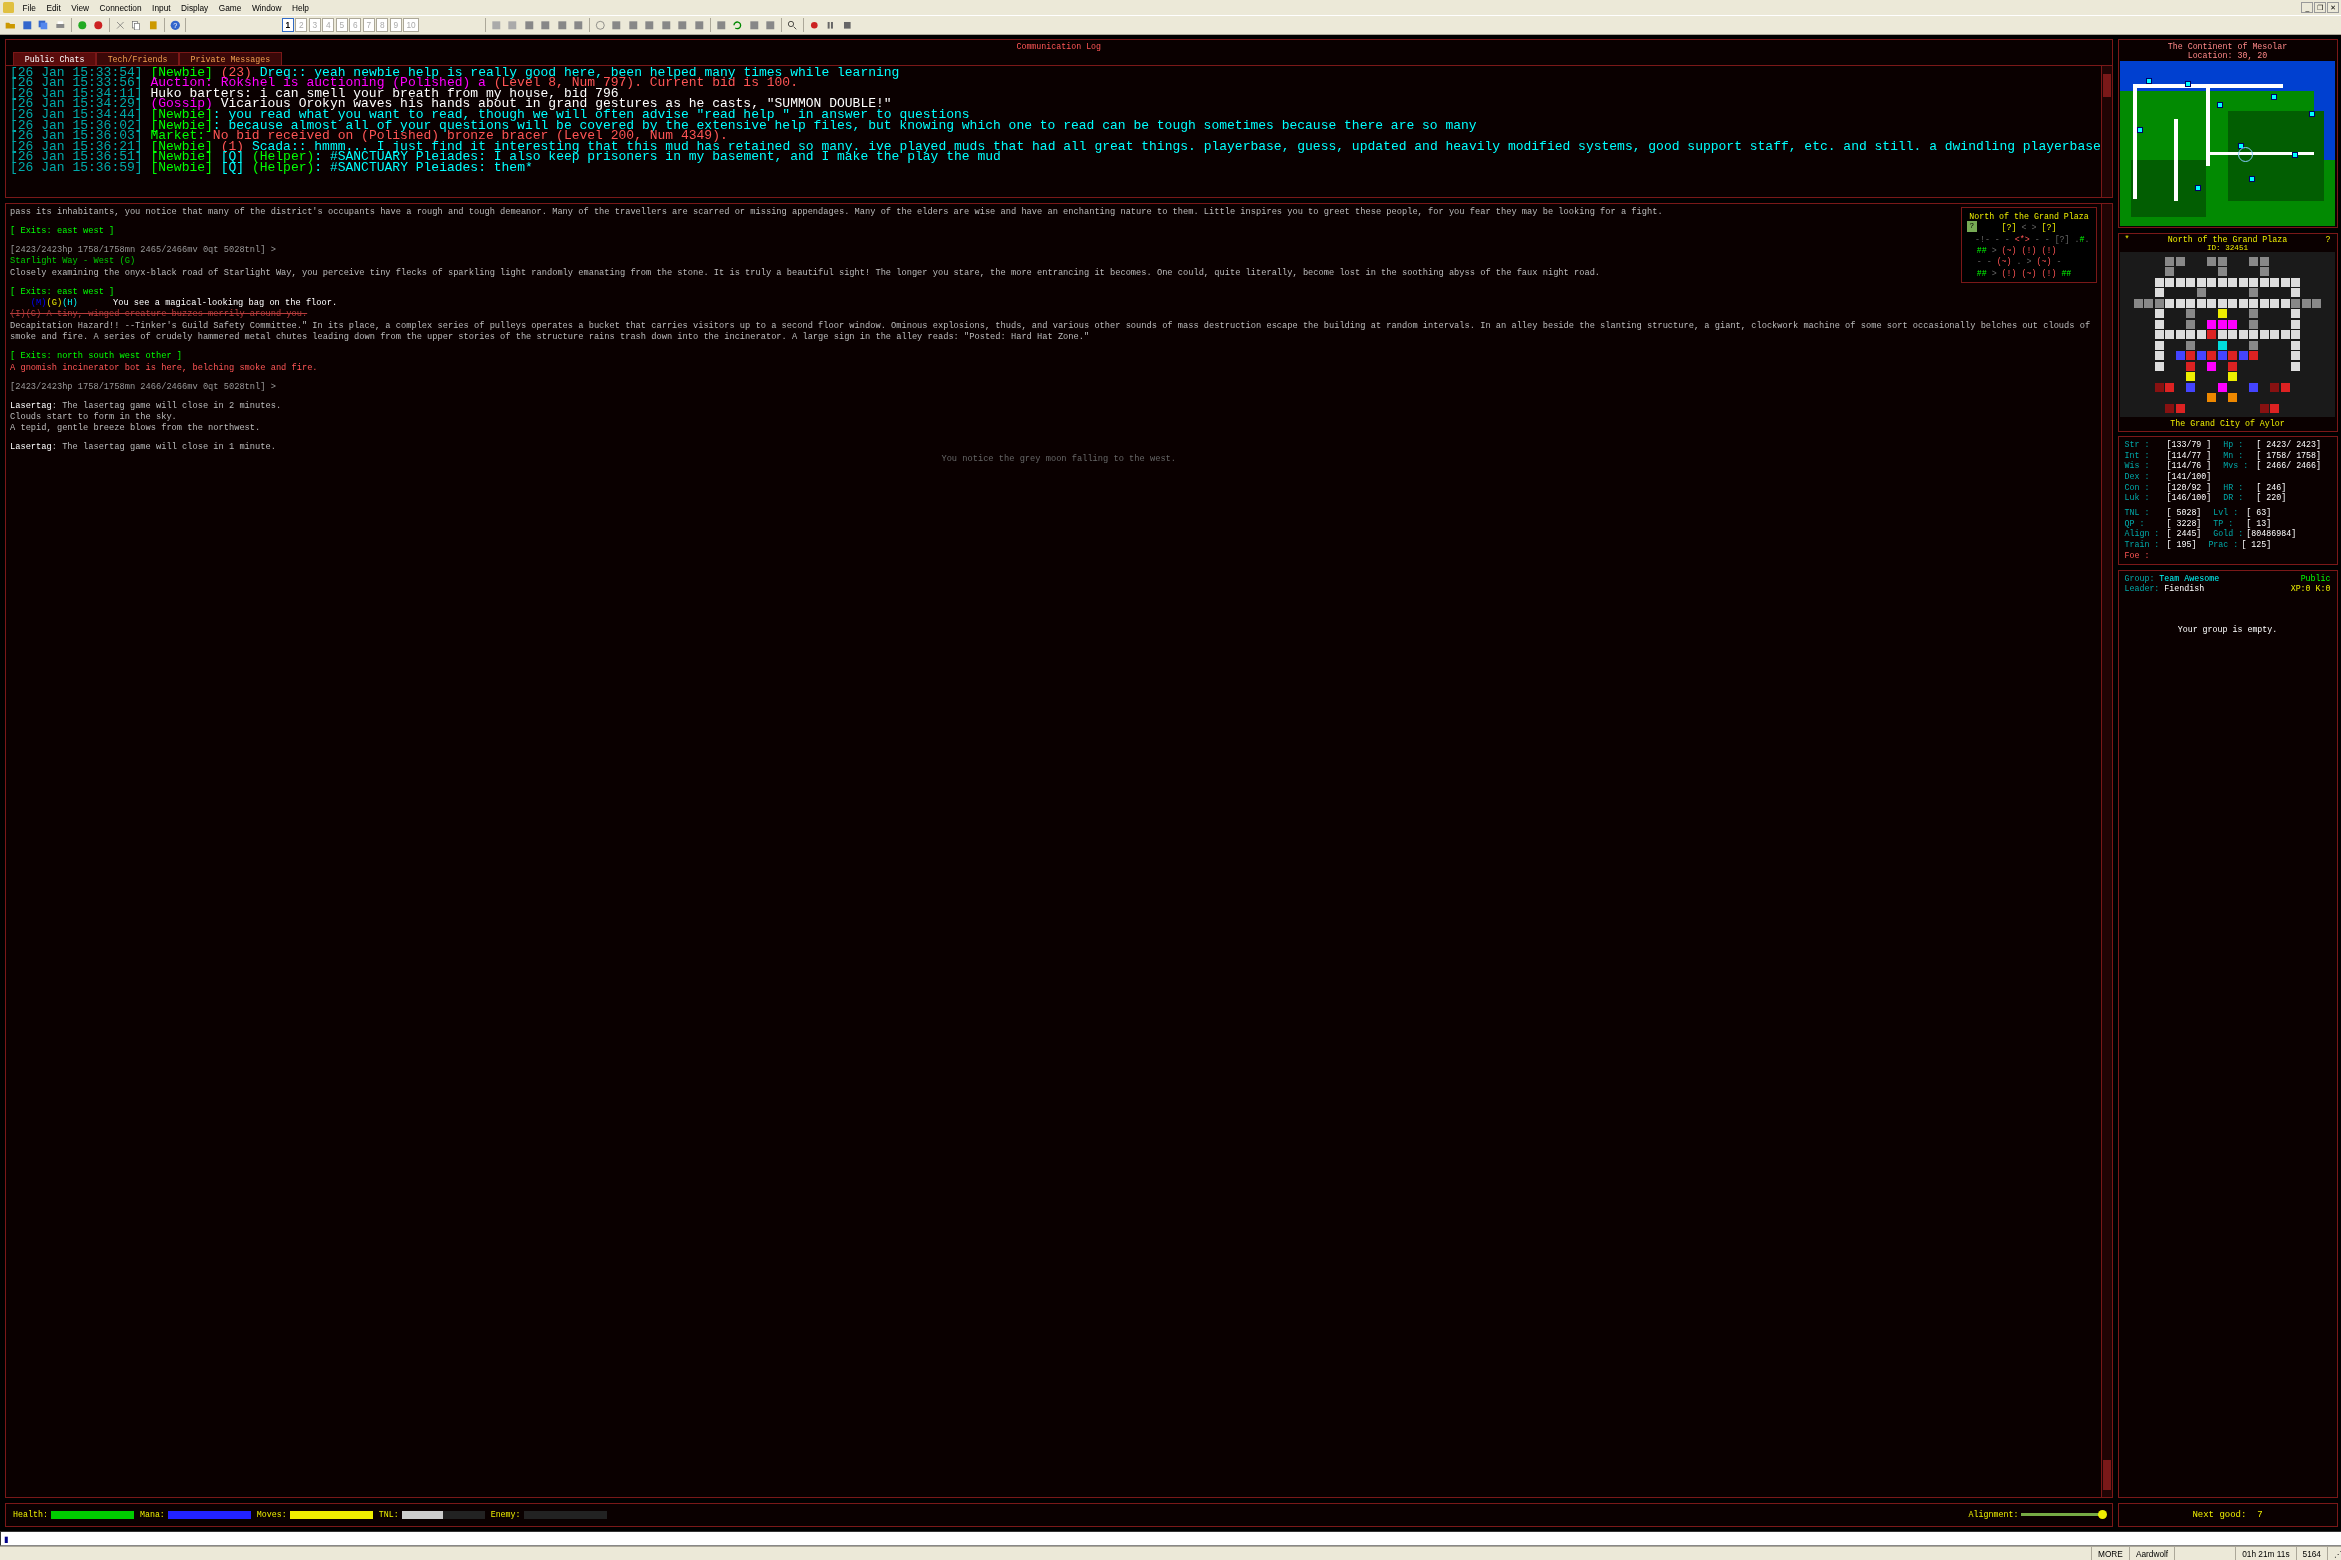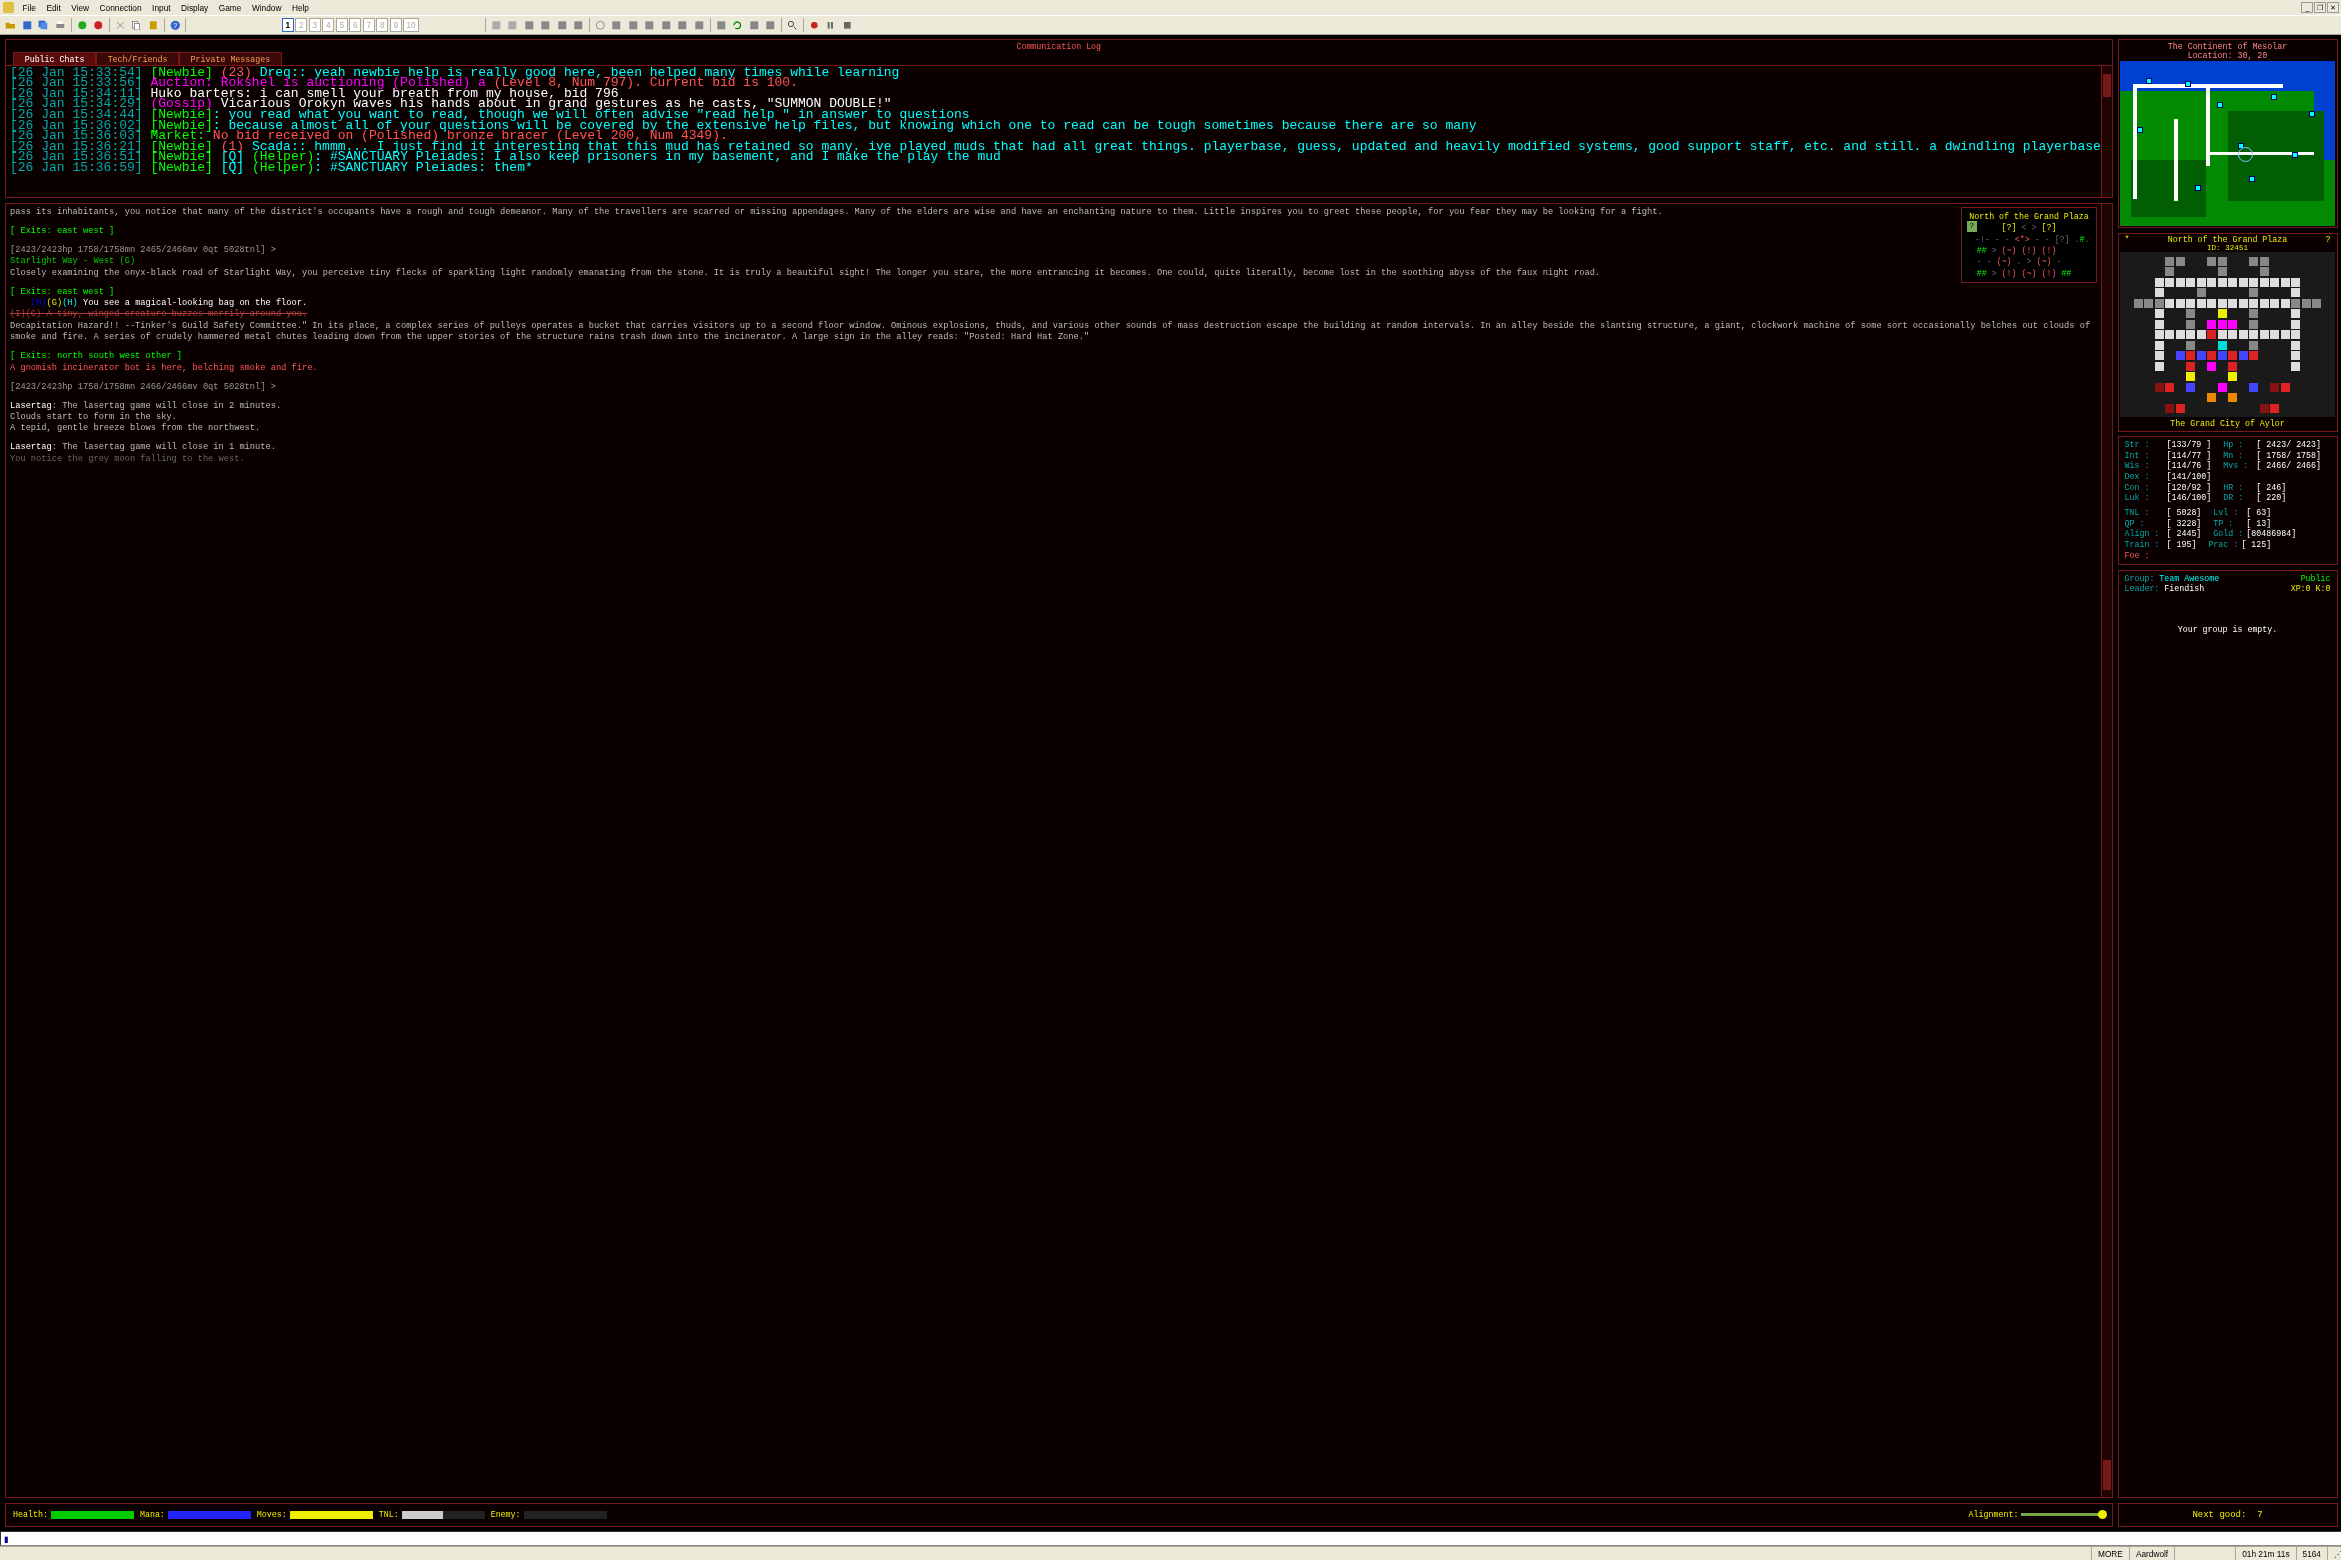--- a/index.html
+++ b/index.html
@@ -117,22 +117,22 @@
 .c-hlp{color:#0f0;} .c-qt{color:#0ff;}
 
 .mainout { grid-column:1; grid-row:2; position:relative; overflow:hidden; padding:3px 4.5px;
   font-size: 8.7px; line-height:11.4px; }
 .mainout .scroll {
   position:absolute; right:0; top:0; bottom:0; width:10.6px;
   background:#200404; border-left:0.8px solid #7a1818;
 }
 .mainout .scroll .thumb { position:absolute; left:0.8px; right:0.8px; bottom:7.6px; height:30px; background:#7a1818;}
 .c-desc{color:#bbb;} .c-room{color:#0c0;} .c-exit{color:#0f0;}
-.c-prompt{color:#999;} .c-obj{color:#fff;} .c-mob{color:#f55;}
-.c-wh{color:#fff;} .c-dim{color:#666;} .c-letA{color:#00f;}
+.c-prompt{color:#999;} .c-obj{color:#fff;margin-left:30px;} .c-mob{color:#f55;}
+.c-wh{color:#fff;} .c-dim{color:#666;text-align:center;} .c-letA{color:#00f;}
 .c-letB{color:#ee0;} .c-letC{color:#0ff;}
 
 .minimap-overlay {
   position:absolute; right:15px; top:3px; width:136px;
   border:0.8px solid #7a1818; background:#000; padding:3px;
 }
 .minimap-overlay .mtitle { color:#ee0; text-align:center; font-size:8.3px; }
 .minimap-grid { font-family: "Courier New"; font-size:8.3px; line-height:11.4px; white-space:pre; text-align:center; color:#666;}
 .mm-r{color:#f55;} .mm-y{color:#ee0;} .mm-g{color:#0f0;} .mm-c{color:#0aa;}
 

